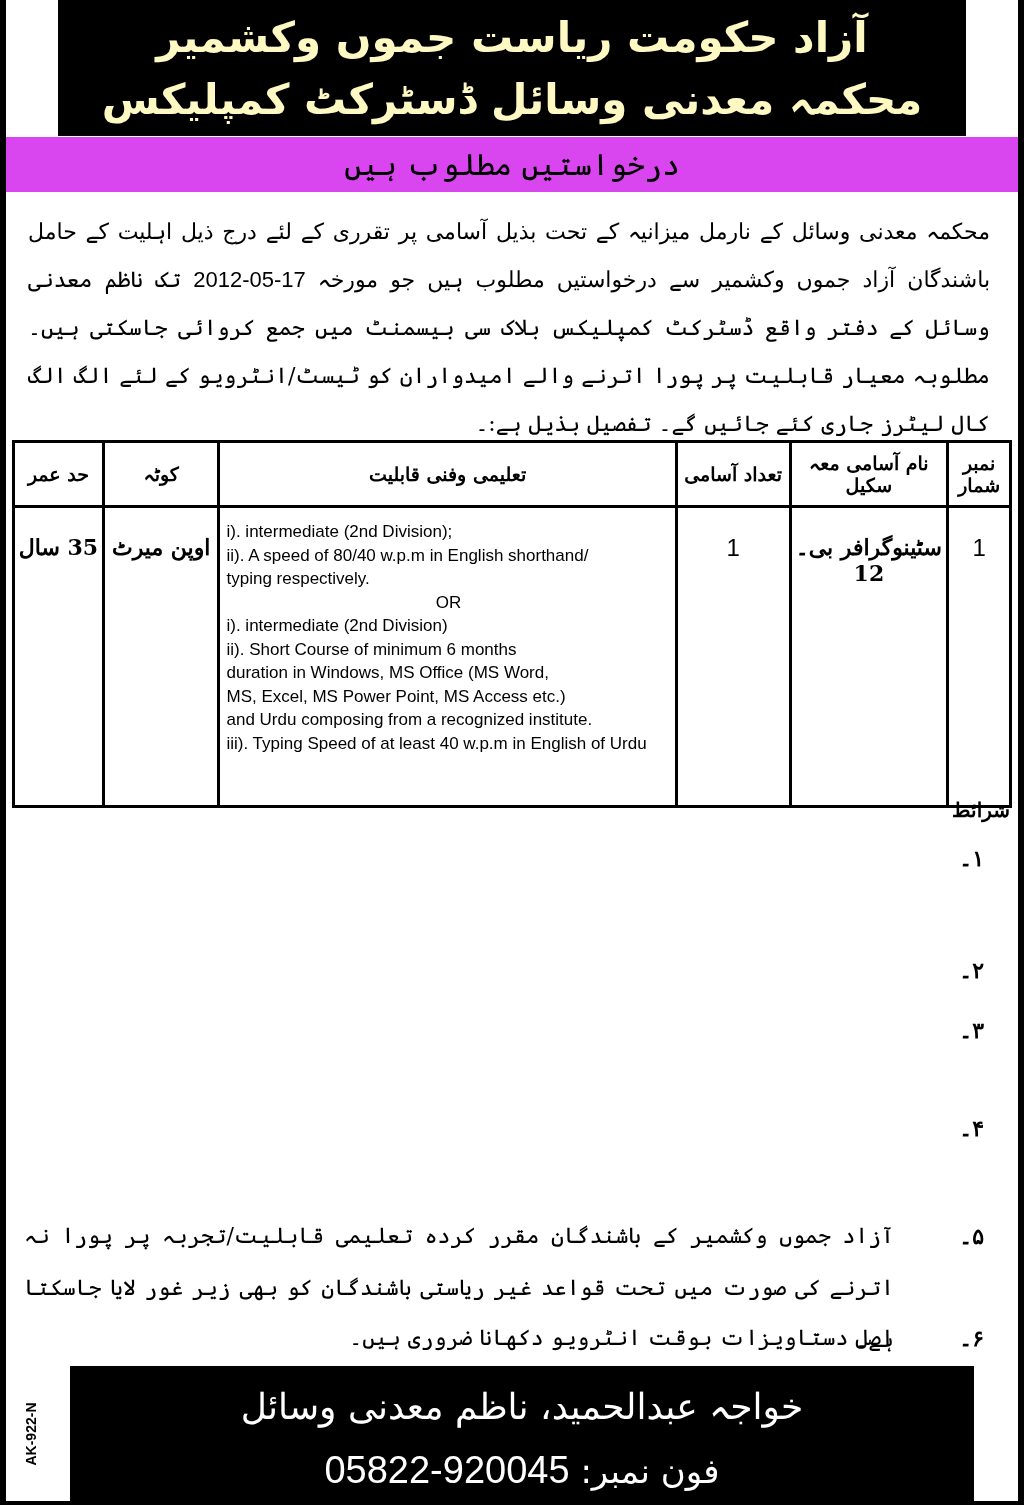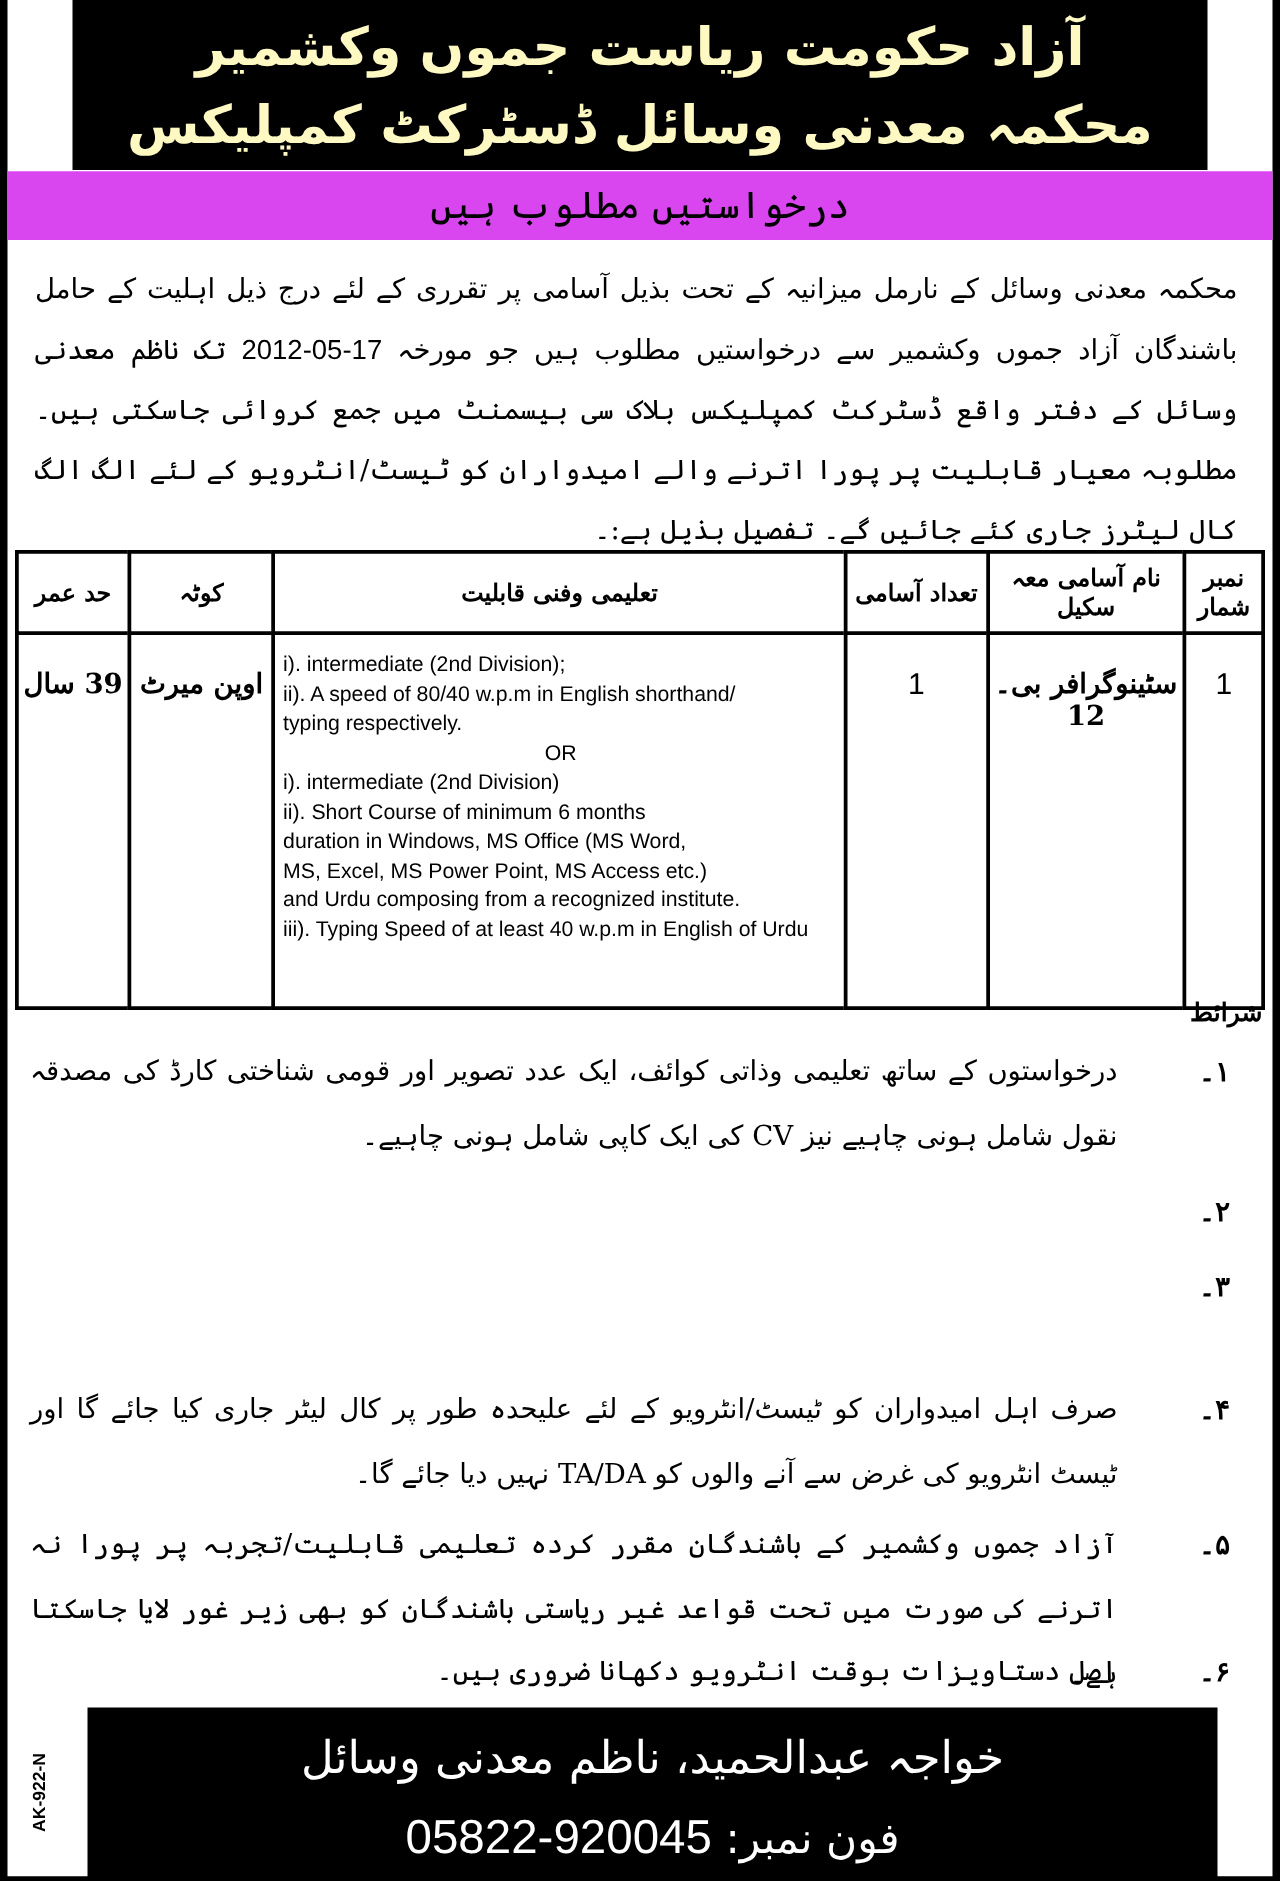--- a/index.html
+++ b/index.html
@@ -72,40 +72,38 @@
         <div>typing respectively.</div>
         <div class="or">OR</div>
         <div>i). intermediate (2nd Division)</div>
         <div>ii). Short Course of minimum 6 months</div>
         <div>duration in Windows, MS Office (MS Word,</div>
         <div>MS, Excel, MS Power Point, MS Access etc.)</div>
         <div>and Urdu composing from a recognized institute.</div>
         <div>iii). Typing Speed of at least 40 w.p.m in English of Urdu</div>
       </td>
       <td class="urdu">اوپن میرٹ</td>
-      <td class="urdu">39 سال</td>
+      <td class="urdu">35 سال</td>
     </tr>
   </tbody>
 </table>
 
 <div class="conditions-title">شرائط</div>
 
 <div class="cond" style="top:832px">
   <span class="num">۱۔</span>
-  <div class="text">درخواستوں کے ساتھ تعلیمی وذاتی کوائف، ایک عدد تصویر اور قومی شناختی کارڈ کی مصدقہ نقول شامل ہونی چاہیے نیز CV کی ایک کاپی شامل ہونی چاہیے۔</div>
 </div>
 <div class="cond" style="top:944px">
   <span class="num">۲۔</span>
 </div>
 <div class="cond" style="top:1004px">
   <span class="num">۳۔</span>
 </div>
 <div class="cond" style="top:1102px">
   <span class="num">۴۔</span>
-  <div class="text">صرف اہل امیدواران کو ٹیسٹ/انٹرویو کے لئے علیحدہ طور پر کال لیٹر جاری کیا جائے گا اور ٹیسٹ انٹرویو کی غرض سے آنے والوں کو TA/DA نہیں دیا جائے گا۔</div>
 </div>
 <div class="cond" style="top:1210px">
   <span class="num">۵۔</span>
   <div class="text">آزاد جموں وکشمیر کے باشندگان مقرر کردہ تعلیمی قابلیت/تجربہ پر پورا نہ اترنے کی صورت میں تحت قواعد غیر ریاستی باشندگان کو بھی زیر غور لایا جاسکتا ہے۔</div>
 </div>
 <div class="cond" style="top:1312px">
   <span class="num">۶۔</span>
   <div class="text">اصل دستاویزات بوقت انٹرویو دکھانا ضروری ہیں۔</div>
 </div>
 

